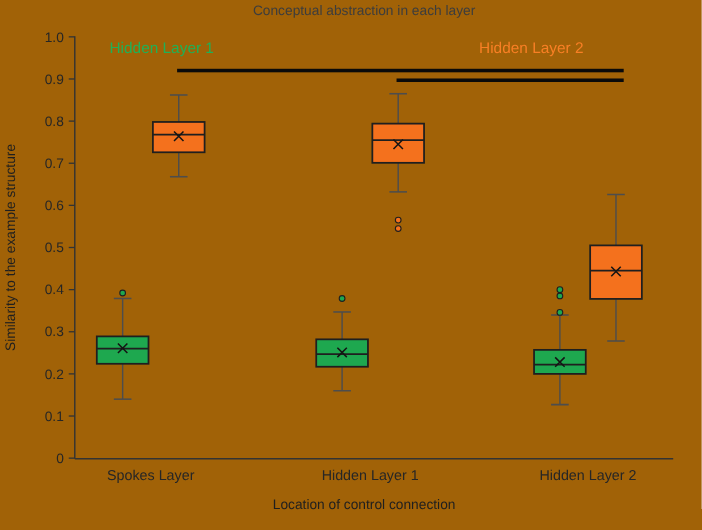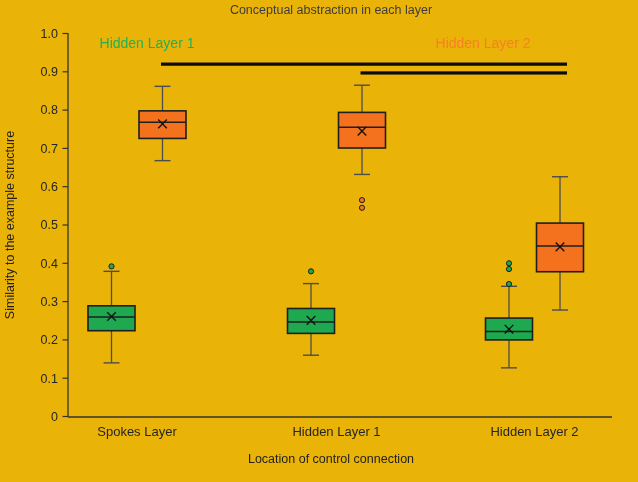--- a/index.html
+++ b/index.html
@@ -1,17 +1,17 @@
 <!DOCTYPE html>
 <html><head>
 <meta charset="utf-8">
 <style>
   html,body{margin:0;padding:0;background:#ffffff;}
   body{font-family:"Liberation Sans", sans-serif;}
-  .fig-wrap{width:638px;height:482px;position:relative;background:#eab308;overflow:hidden;}
+  .fig-wrap{width:638px;height:482px;position:relative;background:#a16207;overflow:hidden;}
   svg text{font-family:"Liberation Sans", sans-serif;}
   .title-text{font-size:12.5px;fill:#3d3d3d;}
   .axis-title{font-size:12.5px;fill:#1f1f1f;}
   .tick-label{font-size:12.5px;fill:#262626;}
   .cat-label{font-size:13px;fill:#262626;}
   .legend-label{font-size:14px;}
 </style>
 </head>
 <body>
 

